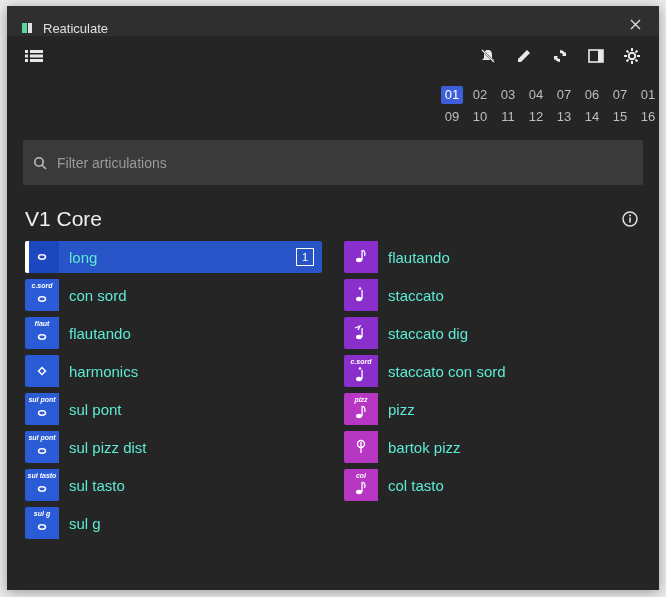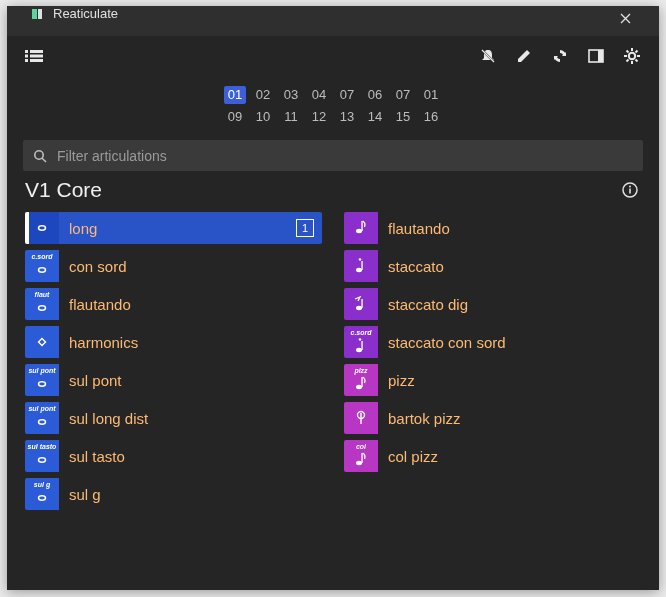--- a/index.html
+++ b/index.html
@@ -34,22 +34,22 @@
     width: 652px; height: 584px;
     background: var(--bg);
     box-shadow: 0 2px 12px rgba(0,0,0,0.35);
     display: flex;
     flex-direction: column;
   }
   .titlebar {
     height: 30px;
     background: var(--titlebar);
     display: flex;
-    align-items: flex-start;
-    padding: 0 22px;
+    align-items: flex-end;
+    padding: 0 12px;
     gap: 8px;
   }
   .app-icon {
     width: 16px; height: 16px;
     display: inline-flex;
     align-items: center; justify-content: center;
   }
   .app-title { flex:1; font-size:13px; color:#e0e0e0; }
   .close-btn {
     width: 24px; height: 24px;
@@ -67,61 +67,61 @@
   .tb-btn {
     width: 26px; height: 26px;
     display:flex; align-items:center; justify-content:center;
     cursor:pointer;
     color: var(--text);
   }
   .tb-btn svg { display:block; }
   .channels {
     display:flex;
     flex-direction:column;
-    align-items:center;
+    align-items:flex-end;
     gap: 4px;
     margin-top: 10px;
   }
   .chan-row { display:flex; gap: 6px; }
   .chan {
     width: 22px; height: 18px;
     line-height:18px;
     text-align:center;
     font-size: 13px;
     color: var(--text-dim);
     cursor:pointer;
     border-radius: 2px;
   }
   .chan.selected {
     background: var(--chan-sel-bg);
     color:#fff;
   }
   .search {
     margin: 14px 16px 0 16px;
-    height: 31px;
+    height: 15px;
     background: var(--search-bg);
     border-radius: 2px;
     display:flex;
     align-items:center;
-    padding: 0 10px;
+    padding: 15px 10px;
     gap: 8px;
   }
   .search input {
     flex:1;
     background: transparent;
     border: none;
     outline: none;
     color: var(--text);
     font-size: 14px;
   }
   .search input::placeholder { color: #9a9a9a; }
   .section-header {
     display:flex;
     align-items:center;
-    padding: 7px 18px 10px 18px;
+    padding: 22px 18px 10px 18px;
     justify-content: space-between;
   }
   .section-title {
     font-size: 21px;
     color: #f0f0f0;
     font-weight: 400;
     flex: 1;
   }
   .info-btn {
     width: 22px; height: 22px;
@@ -176,21 +176,21 @@
   }
   .swatch .glyph {
     position:absolute;
     top: 0; left: 0; right: 0; bottom: 0;
     display:flex; align-items:center; justify-content:center;
   }
   .swatch .glyph.low { top: 8px; }
   .art .label {
     padding-left: 10px;
     font-size: 15px;
-    color: #fdba74;
+    color: #5eead4;
   }
   .art .badge {
     margin-left: auto;
     margin-right: 8px;
     width: 16px; height: 16px;
     border: 1px solid #fff;
     display:flex; align-items:center; justify-content:center;
     font-size: 11px;
     color:#fff;
   }
@@ -370,21 +370,21 @@
         </div>
         <div class="art">
           <div class="swatch blue">
             <span class="top-label">sul pont</span>
             <span class="glyph low">
               <svg width="18" height="18" viewBox="0 0 18 18">
                 <use href="#g-whole"></use>
               </svg>
             </span>
           </div>
-          <span class="label">sul long dist</span>
+          <span class="label">sul pizz dist</span>
         </div>
         <div class="art">
           <div class="swatch blue">
             <span class="top-label">sul tasto</span>
             <span class="glyph low">
               <svg width="18" height="18" viewBox="0 0 18 18">
                 <use href="#g-whole"></use>
               </svg>
             </span>
           </div>
@@ -467,21 +467,21 @@
         </div>
         <div class="art">
           <div class="swatch pink">
             <span class="top-label">col</span>
             <span class="glyph low">
               <svg width="18" height="18" viewBox="0 0 18 18">
                 <use href="#g-note"></use>
               </svg>
             </span>
           </div>
-          <span class="label">col pizz</span>
+          <span class="label">col tasto</span>
         </div>
       </div>
   </div>
 
 </div>
 
 <svg width="0" height="0" style="position:absolute">
   <defs>
     <g id="g-whole">
         <ellipse cx="9" cy="9" rx="3.5" ry="2.2" fill="none" stroke="#fff" stroke-width="1.5"></ellipse>

